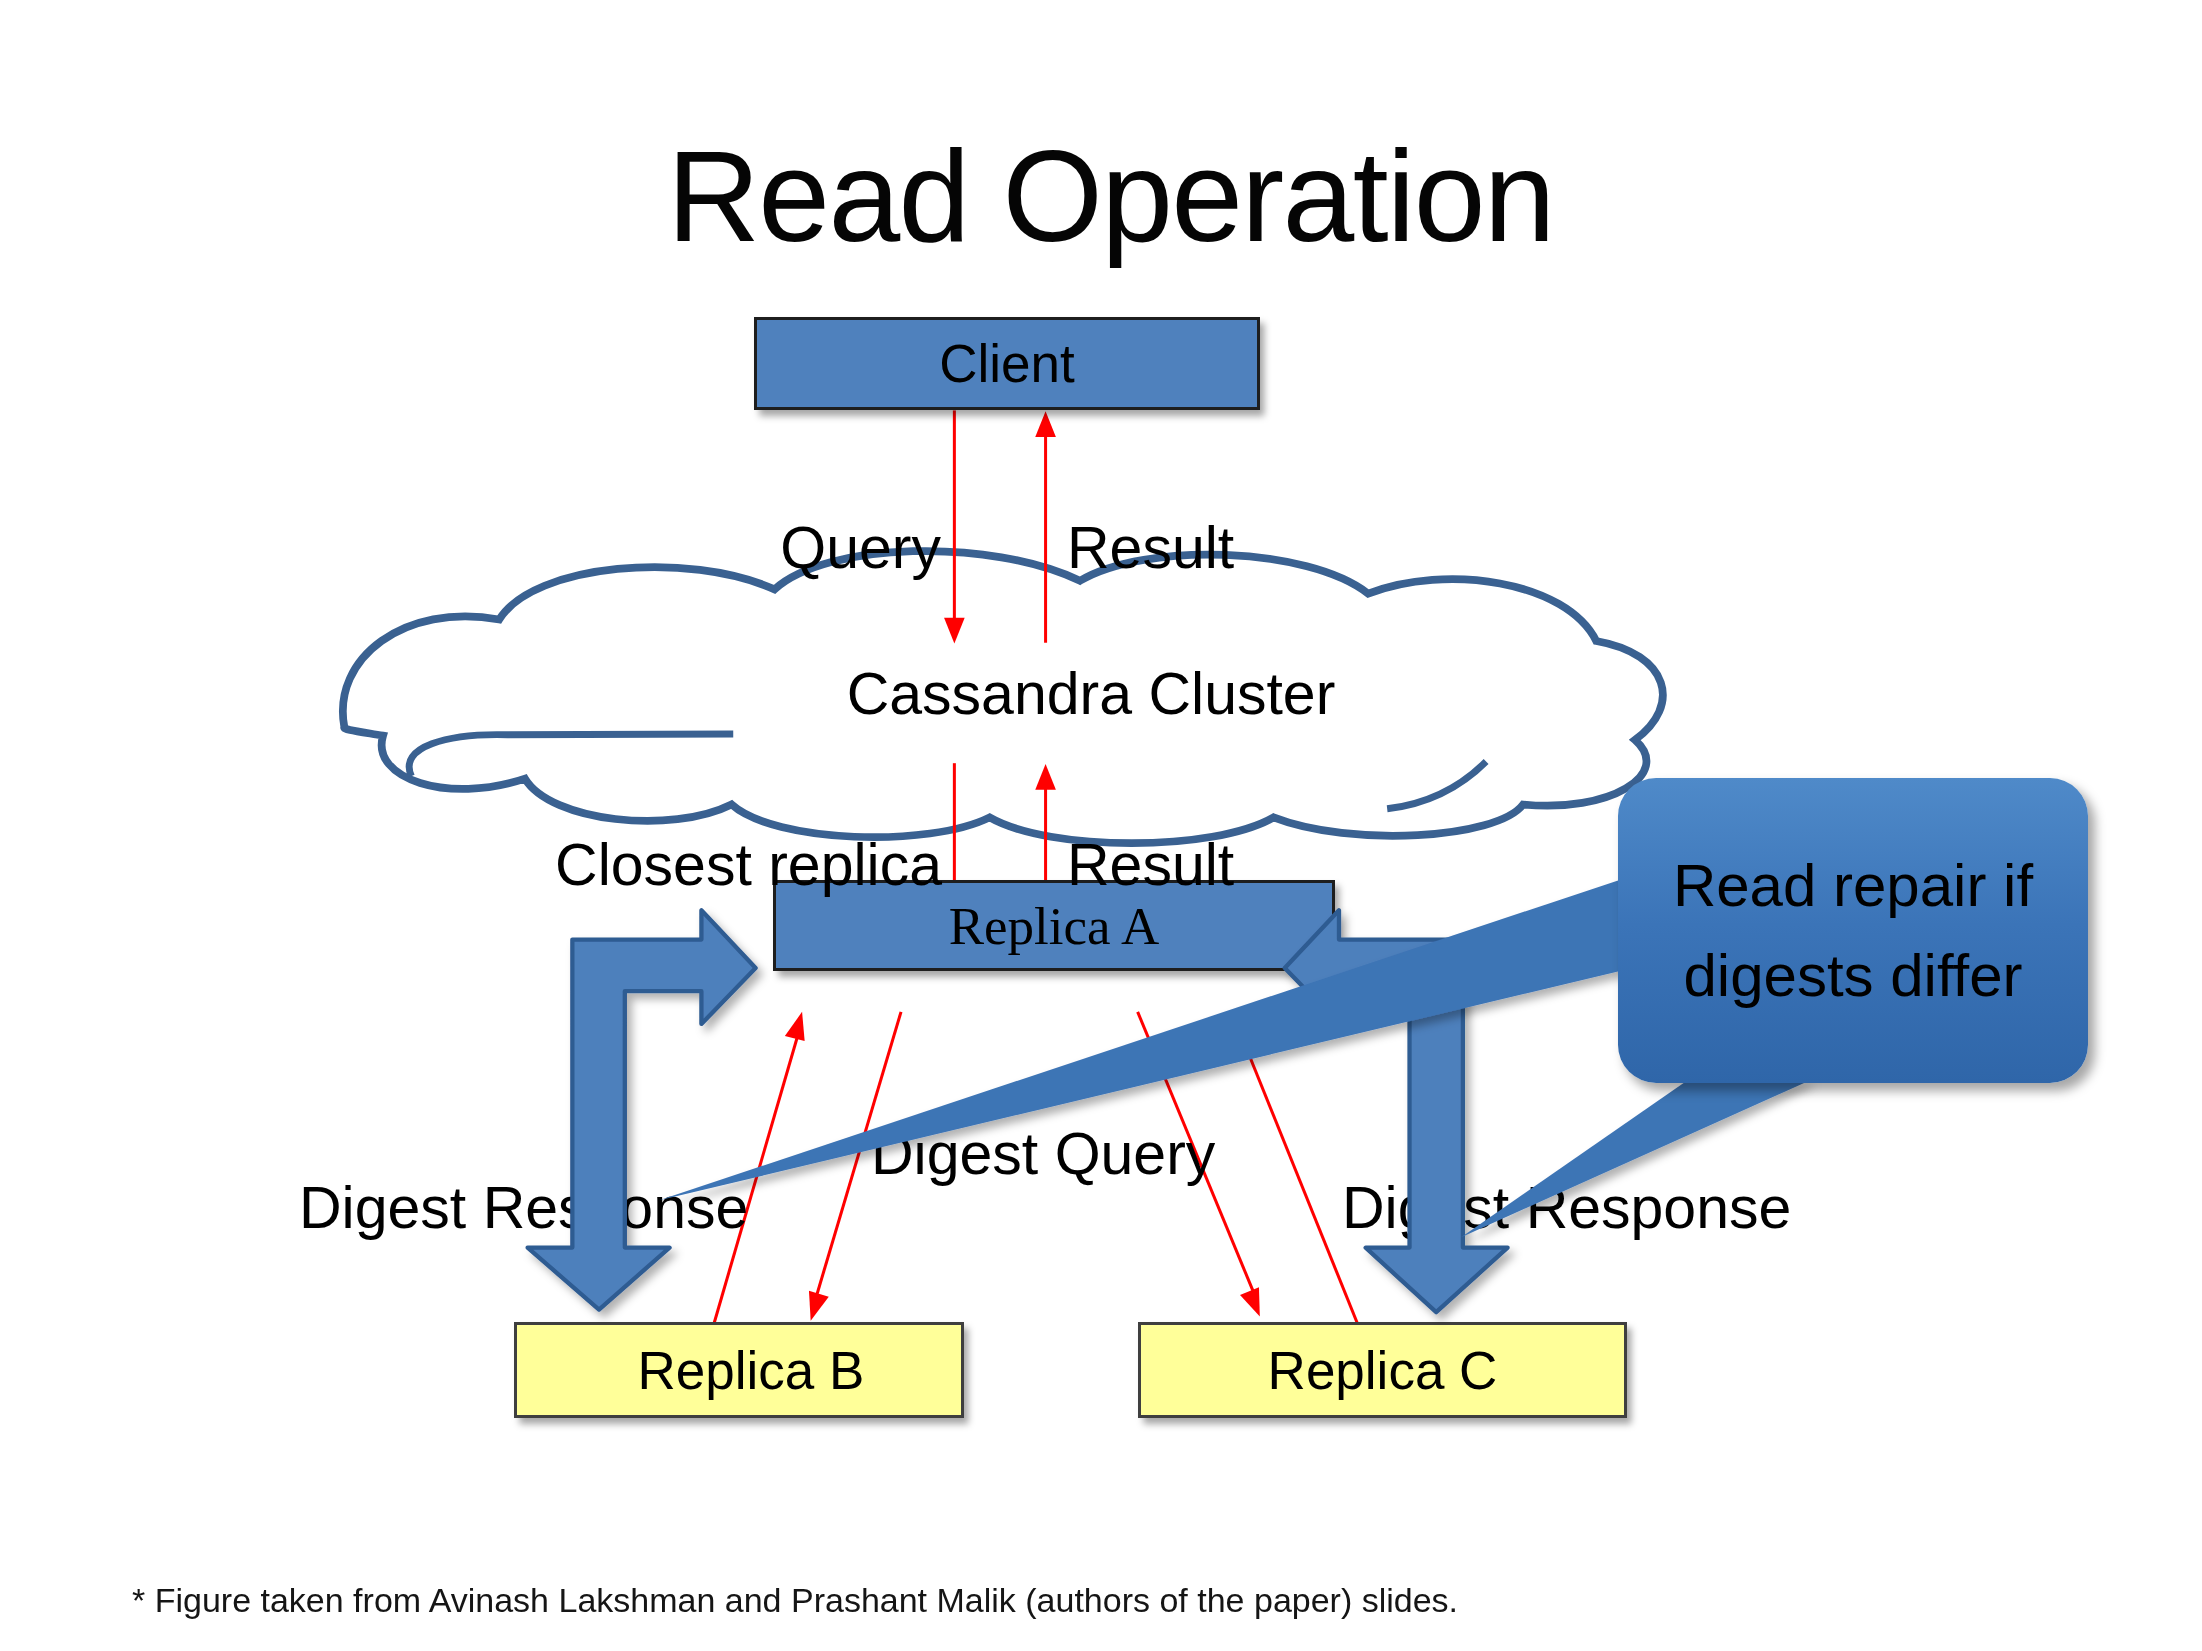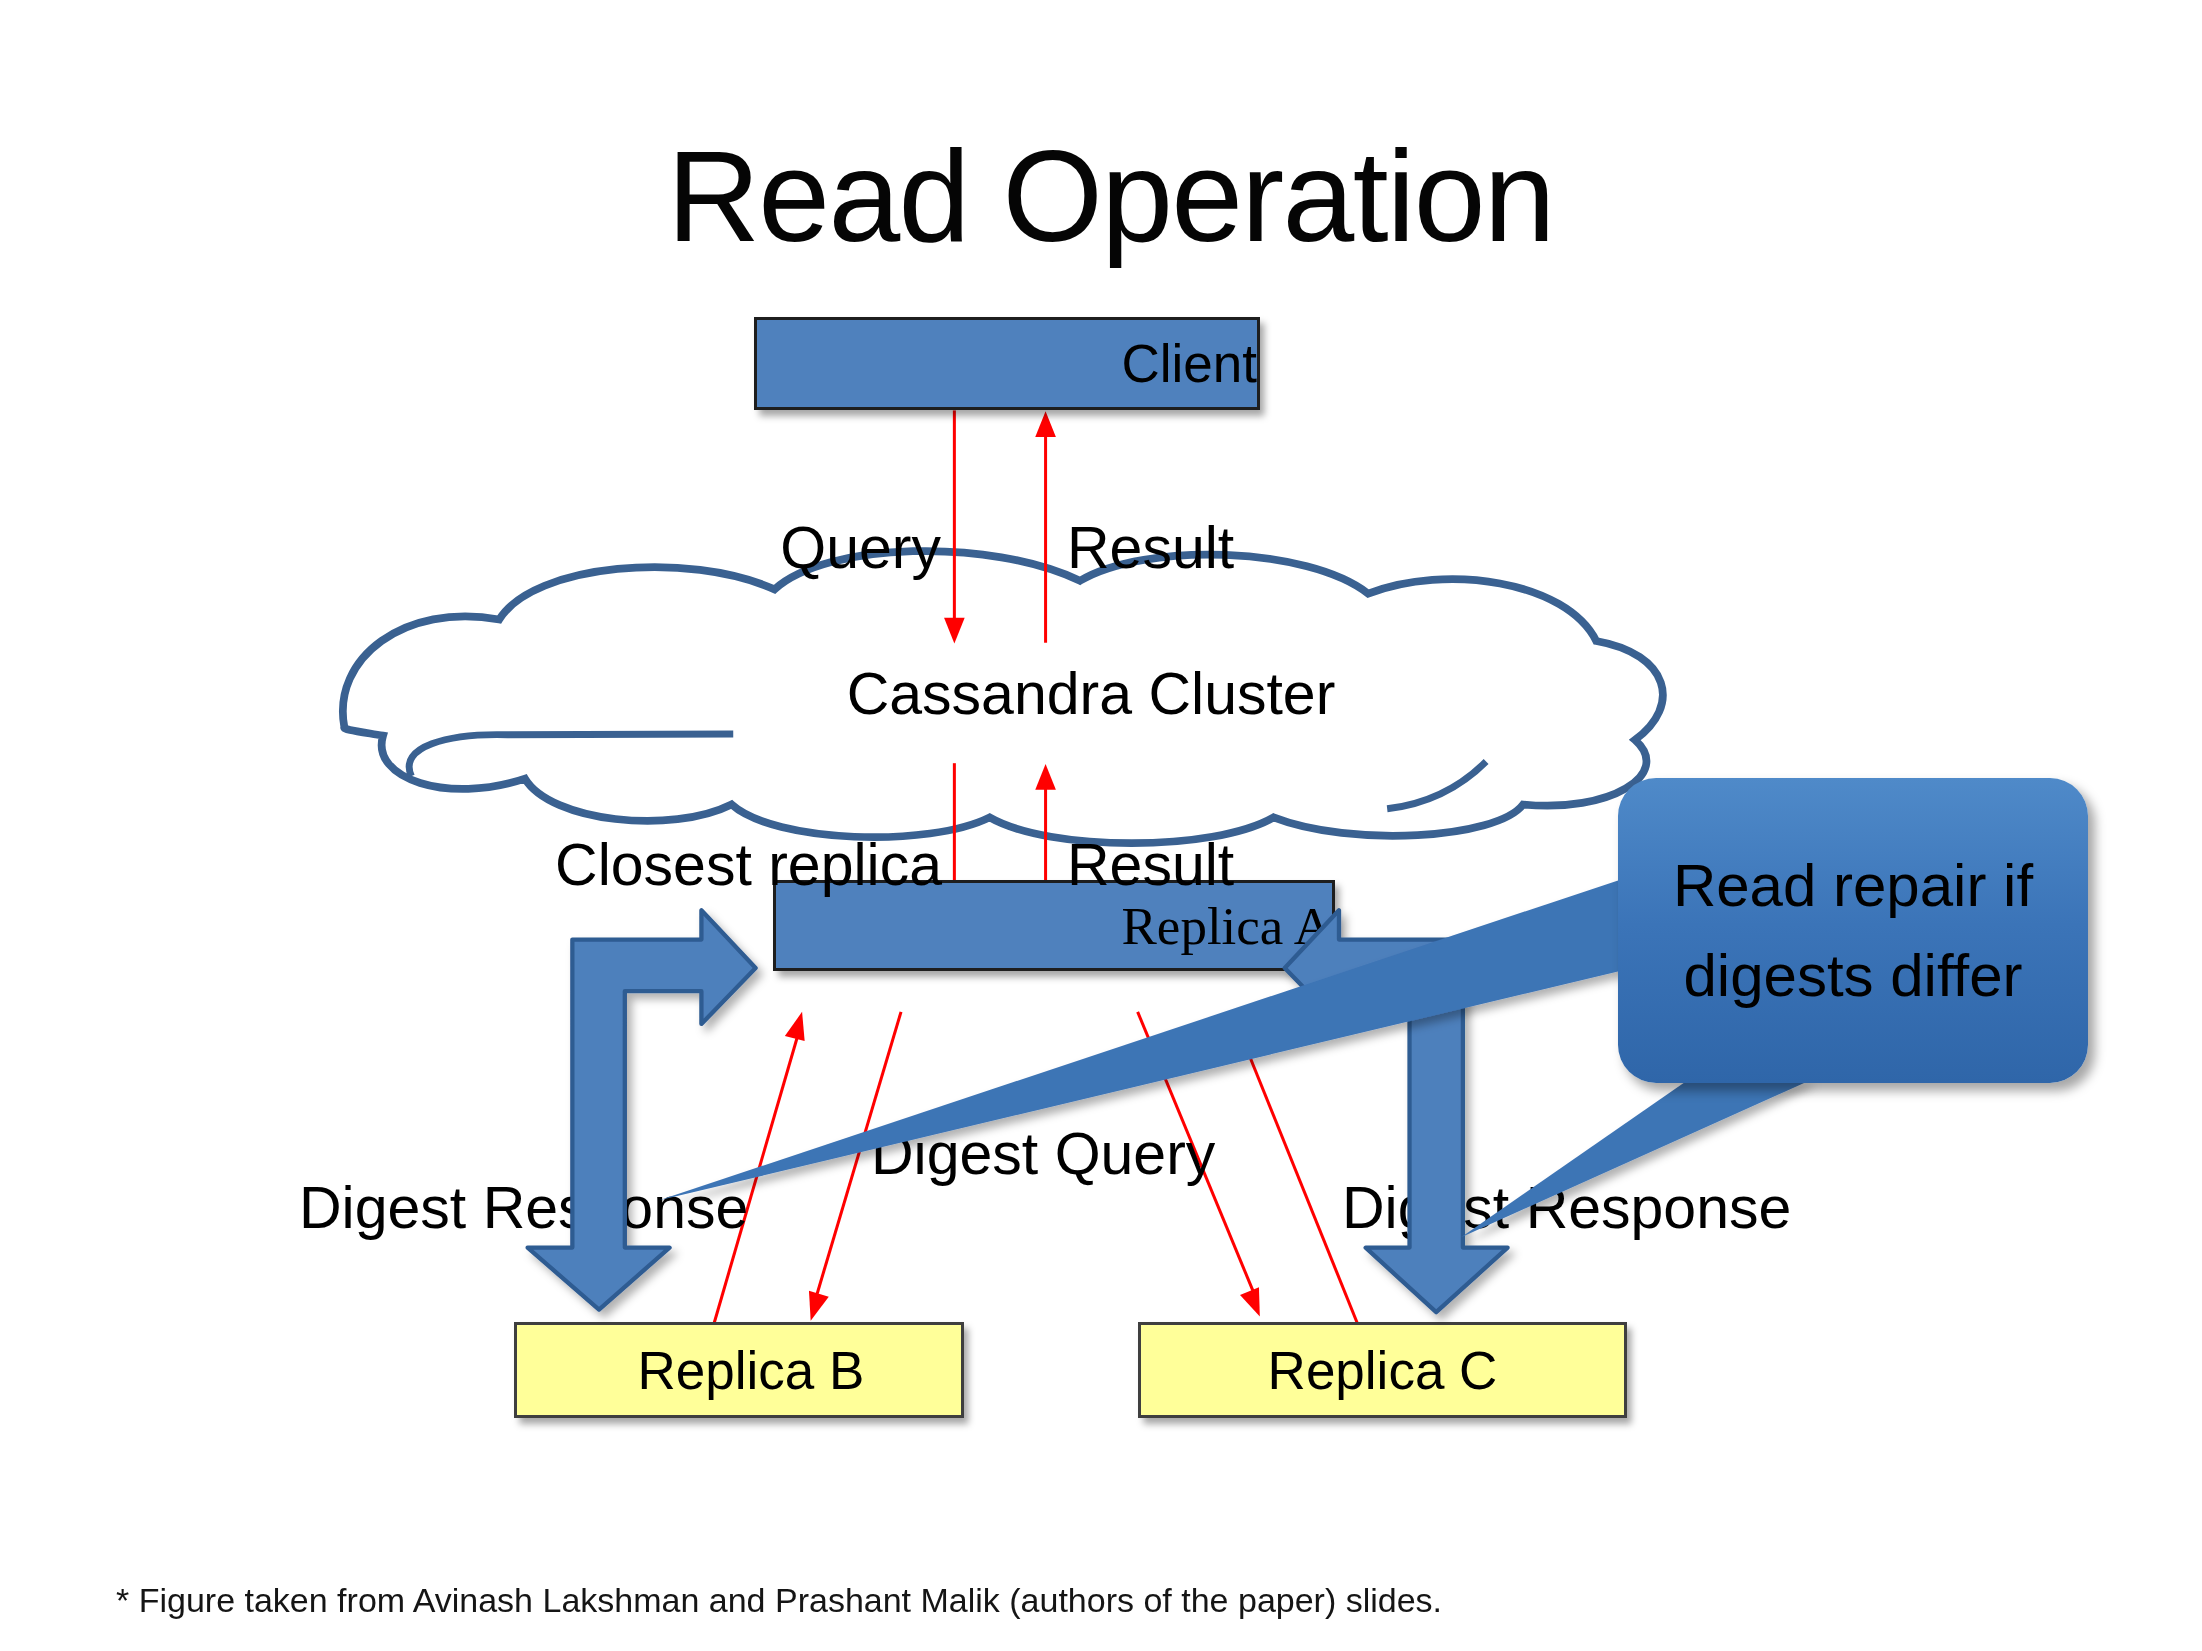--- a/index.html
+++ b/index.html
@@ -23,21 +23,21 @@
   #svg-over{z-index:3;}
   .page-title{
     position:absolute;top:122px;left:50%;transform:translateX(-49%);
     font-size:129px;letter-spacing:-1.7px;white-space:nowrap;z-index:2;color:#050505;
   }
   .node{
     position:absolute;display:flex;align-items:center;justify-content:center;
     font-size:53px;color:#000;box-sizing:border-box;z-index:2;
     box-shadow:5.2px 6px 6.9px rgba(0,0,0,0.35);
   }
-  .node.blue{background:var(--node-blue);border:3.4px solid #1e1e1e;justify-content:flex-end;}
+  .node.blue{background:var(--node-blue);border:3.4px solid #1e1e1e;}
   .node.yellow{background:var(--node-yellow);border:3.4px solid #3f3f3f;}
   #node-client{left:754px;top:317px;width:506px;height:93px;}
   #node-replica-a{left:773px;top:880px;width:562px;height:91px;font-family:Liberation Serif, serif;}
   #node-replica-b{left:514px;top:1322px;width:450px;height:96px;padding-left:24px;}
   #node-replica-c{left:1138px;top:1322px;width:489px;height:96px;}
   .lbl{position:absolute;font-size:59px;color:#000;white-space:nowrap;line-height:1.05;z-index:2;}
   #lbl-cluster{left:790px;top:664px;width:602px;text-align:center;font-size:59px;}
   #lbl-query{right:1262px;top:518px;}
   #lbl-result-upper{left:1067px;top:518px;}
   #lbl-closest-replica{right:1261px;top:835px;}
@@ -47,21 +47,21 @@
   #lbl-digest-response-right{left:1342px;top:1178px;}
   .callout{
     position:absolute;left:1618px;top:778px;width:470px;height:305px;z-index:4;
     border-radius:38px;
     background:linear-gradient(180deg,var(--callout-top) 0%, #3B74B8 48%, var(--callout-bottom) 100%);
     box-shadow:6.9px 7.7px 10.3px rgba(0,0,0,0.35);
     display:flex;flex-direction:column;align-items:center;justify-content:center;
     font-size:60px;line-height:1.5;color:#000;text-align:center;
   }
   .footer{
-    position:absolute;left:116px;top:1581px;font-size:34px;color:#151515;z-index:2;white-space:nowrap;
+    position:absolute;left:132px;top:1581px;font-size:34px;color:#151515;z-index:2;white-space:nowrap;
   }
   .cloud-fill{fill:#ffffff;stroke:var(--cloud-stroke);stroke-width:9;}
   .cloud-arc{fill:none;stroke:var(--cloud-stroke);stroke-width:8;}
   .red-line{stroke:var(--connector-red);stroke-width:3.5;fill:none;}
   .red-head{fill:var(--connector-red);stroke:none;}
   .blue-shape{fill:var(--arrow-blue);stroke:var(--arrow-border);stroke-width:5;stroke-linejoin:round;}
   .tail-shape{fill:#3E74B5;stroke:none;}
 </style>
 </head>
 <body>

